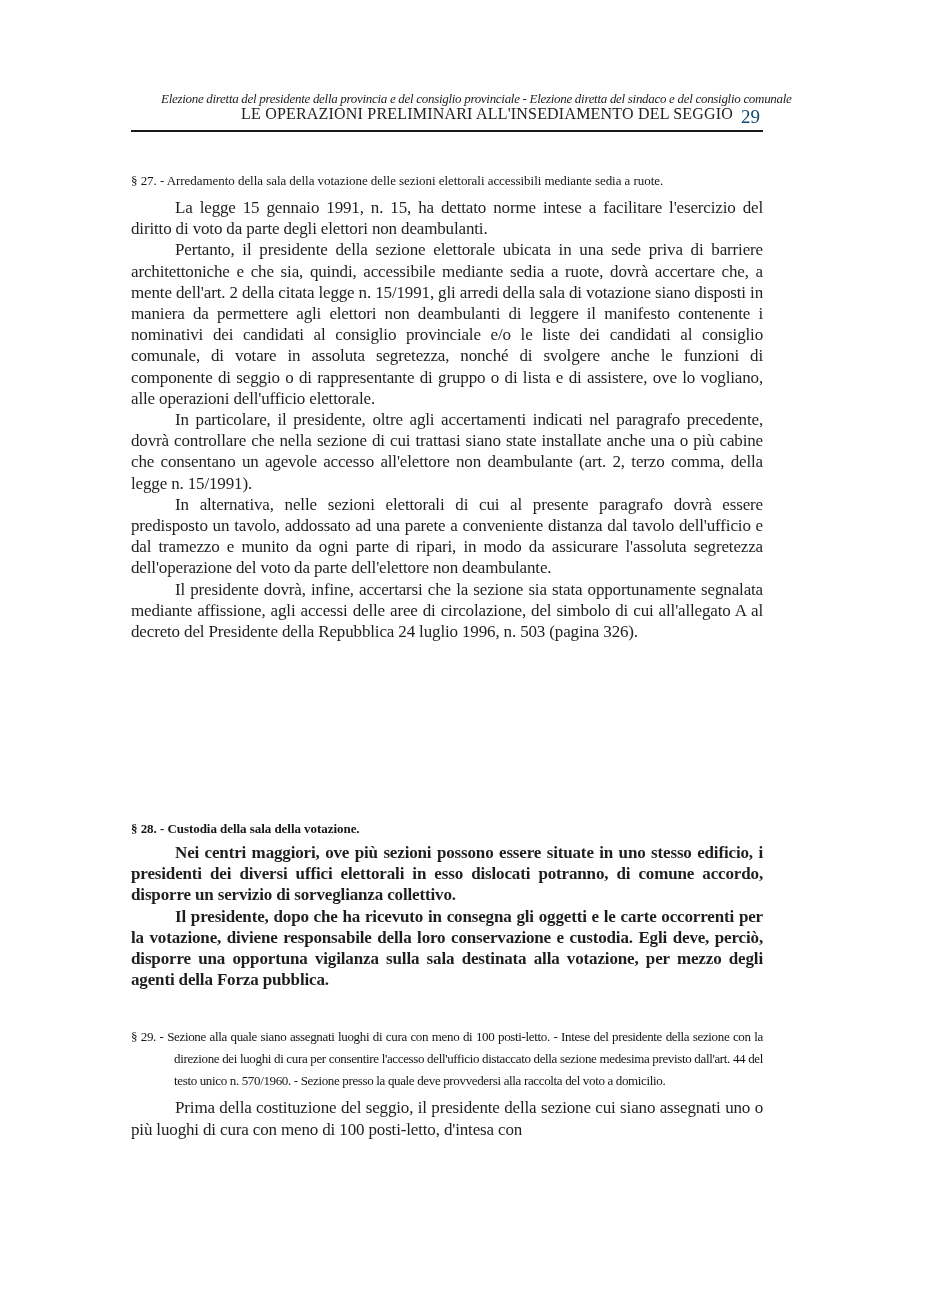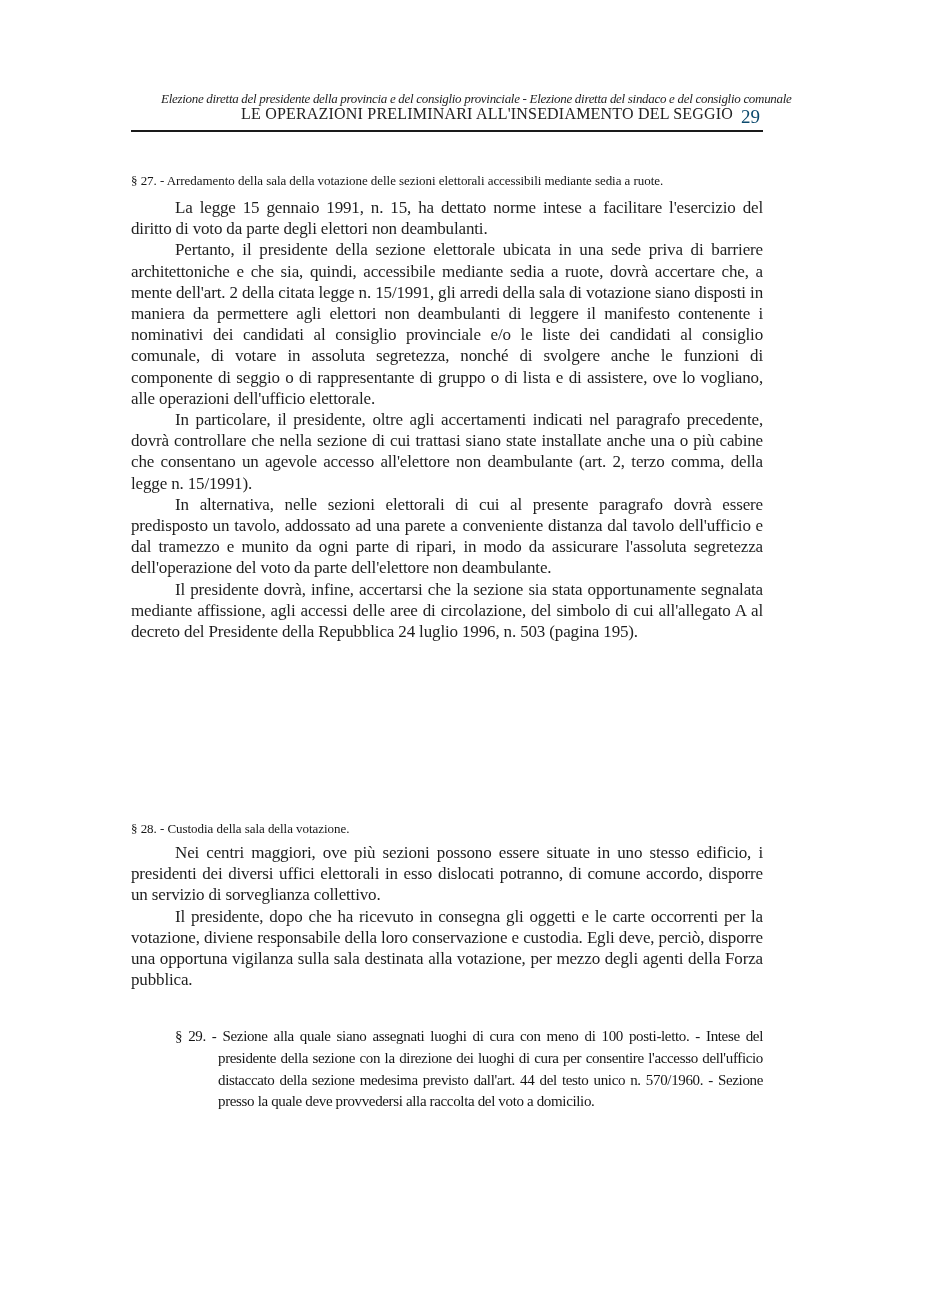--- a/index.html
+++ b/index.html
@@ -37,55 +37,56 @@
       text-align: justify; letter-spacing: -0.05px;
     }
     .sec-heading .num { white-space: nowrap; }
     .para {
       font-size: 17px; line-height: 21.2px; text-align: justify;
       text-indent: 44px; margin: 0; letter-spacing: -0.15px;
       color: #1e1e1e;
     }
     #s27 { position: absolute; top: 84px; left: 0; width: 632px; }
     #s27 .sec-heading { margin-bottom: 7px; }
-    #s28 { position: absolute; top: 732px; left: 0; width: 632px; }
+    #s28 { position: absolute; top: 732px; left: 0; width: 632px; font-weight: bold; }
     #s28 .sec-heading { margin-bottom: 4px; }
     #s29 { position: absolute; top: 938px; left: 0; width: 632px; }
-    #s29 .sec-heading { margin-bottom: 6px; font-size: 15px; line-height: 21.8px; letter-spacing: -0.35px; margin-left: 44px; }
+    #s29 .sec-heading { margin-bottom: 6px; font-size: 13px; line-height: 21.8px; letter-spacing: -0.35px; }
   </style>
 </head>
 <body>
 
 <div class="page">
   <div class="running-head">
     <div class="rh-line1">Elezione diretta del presidente della provincia e del consiglio provinciale - Elezione diretta del sindaco e del consiglio comunale</div>
     <div class="rh-line2">LE OPERAZIONI PRELIMINARI ALL'INSEDIAMENTO DEL SEGGIO</div>
     <div class="page-number">29</div>
   </div>
 
   <div class="section" id="s27">
     <div class="sec-heading">
       <span class="num">§ 27. -</span>
       <span>Arredamento della sala della votazione delle sezioni elettorali accessibili mediante sedia a ruote.</span>
     </div>
     <p class="para">La legge 15 gennaio 1991, n. 15, ha dettato norme intese a facilitare l'esercizio del diritto di voto da parte degli elettori non deambulanti.</p>
     <p class="para">Pertanto, il presidente della sezione elettorale ubicata in una sede priva di barriere architettoniche e che sia, quindi, accessibile mediante sedia a ruote, dovrà accertare che, a mente dell'art. 2 della citata legge n. 15/1991, gli arredi della sala di votazione siano disposti in maniera da permettere agli elettori non deambulanti di leggere il manifesto contenente i nominativi dei candidati al consiglio provinciale e/o le liste dei candidati al consiglio comunale, di votare in assoluta segretezza, nonché di svolgere anche le funzioni di componente di seggio o di rappresentante di gruppo o di lista e di assistere, ove lo vogliano, alle operazioni dell'ufficio elettorale.</p>
     <p class="para">In particolare, il presidente, oltre agli accertamenti indicati nel paragrafo precedente, dovrà controllare che nella sezione di cui trattasi siano state installate anche una o più cabine che consentano un agevole accesso all'elettore non deambulante (art. 2, terzo comma, della legge n. 15/1991).</p>
     <p class="para">In alternativa, nelle sezioni elettorali di cui al presente paragrafo dovrà essere predisposto un tavolo, addossato ad una parete a conveniente distanza dal tavolo dell'ufficio e dal tramezzo e munito da ogni parte di ripari, in modo da assicurare l'assoluta segretezza dell'operazione del voto da parte dell'elettore non deambulante.</p>
-    <p class="para">Il presidente dovrà, infine, accertarsi che la sezione sia stata opportunamente segnalata mediante affissione, agli accessi delle aree di circolazione, del simbolo di cui all'allegato A al decreto del Presidente della Repubblica 24 luglio 1996, n. 503 (pagina 195).</p>
+    <p class="para">Il presidente dovrà, infine, accertarsi che la sezione sia stata opportunamente segnalata mediante affissione, agli accessi delle aree di circolazione, del simbolo di cui all'allegato A al decreto del Presidente della Repubblica 24 luglio 1996, n. 503 (pagina 326).</p>
   </div>
 
   <div class="section" id="s28">
     <div class="sec-heading">
       <span class="num">§ 28. -</span>
       <span>Custodia della sala della votazione.</span>
     </div>
     <p class="para">Nei centri maggiori, ove più sezioni possono essere situate in uno stesso edificio, i presidenti dei diversi uffici elettorali in esso dislocati potranno, di comune accordo, disporre un servizio di sorveglianza collettivo.</p>
     <p class="para">Il presidente, dopo che ha ricevuto in consegna gli oggetti e le carte occorrenti per la votazione, diviene responsabile della loro conservazione e custodia. Egli deve, perciò, disporre una opportuna vigilanza sulla sala destinata alla votazione, per mezzo degli agenti della Forza pubblica.</p>
   </div>
 
   <div class="section" id="s29">
     <div class="sec-heading">
       <span class="num">§ 29. -</span>
       <span>Sezione alla quale siano assegnati luoghi di cura con meno di 100 posti-letto. - Intese del presidente della sezione con la direzione dei luoghi di cura per consentire l'accesso dell'ufficio distaccato della sezione medesima previsto dall'art. 44 del testo unico n. 570/1960. - Sezione presso la quale deve provvedersi alla raccolta del voto a domicilio.</span>
     </div>
+    <p class="para">Prima della costituzione del seggio, il presidente della sezione cui siano assegnati uno o più luoghi di cura con meno di 100 posti-letto, d'intesa con</p>
   </div>
 </div>
 
 </body></html>

